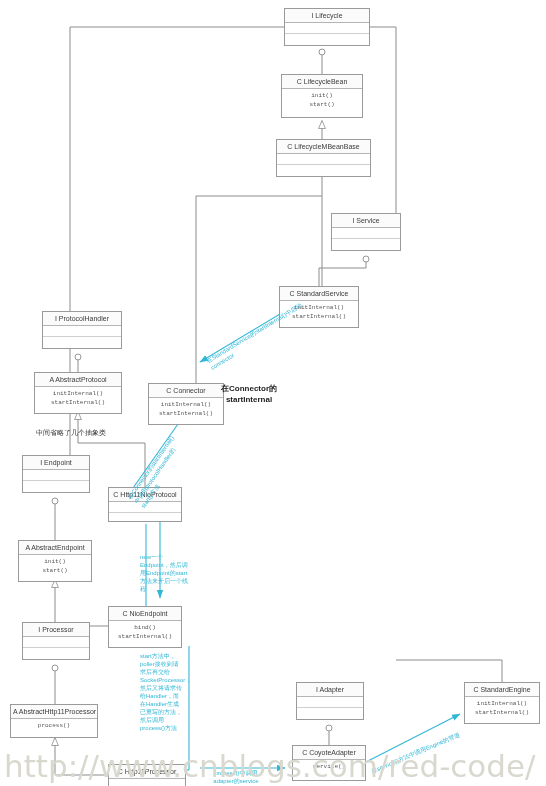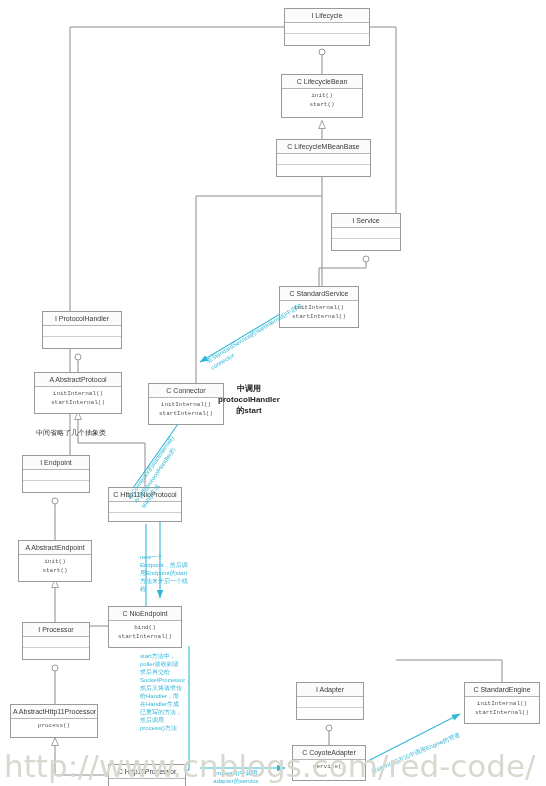--- a/index.html
+++ b/index.html
@@ -300,21 +300,21 @@
   </div>
 
   <div class="uml-box" style="left:464px; top:682px; width:76px; height:42px;">
     <div class="uml-title">C StandardEngine</div>
     <div class="uml-ops">
       <span class="op">initInternal()</span>
       <span class="op">startInternal()</span>
     </div>
   </div>
 
-  <div class="note-dark" style="left:216px; top:383px; width:66px;">中调用protocolHandler的start</div>
+  <div class="note-dark" style="left:216px; top:383px; width:66px;">在Connector的startInternal</div>
 
   <div class="note-plain" style="left:36px; top:428px;">中间省略了几个抽象类</div>
 
   <div class="note-cyan rot" style="left:205px; top:358px; width:120px; transform: rotate(-31deg);">在StandardService的startInternal()中启动connector</div>
 
   <div class="note-cyan rot" style="left:126px; top:496px; width:80px; white-space:normal; transform: rotate(-55deg); transform-origin: 0 0;">在Connector的startInternal()中调用protocolHandler的start()方法</div>
 
   <div class="note-cyan" style="left:140px; top:553px; width:52px; white-space:normal;">new一个Endpoint，然后调用Endpoint的start方法来开启一个线程</div>
 
   <div class="note-cyan" style="left:140px; top:652px; width:44px; white-space:normal;">start方法中，poller接收到请求后再交给SocketProcessor，然后又将请求传给Handler，而在Handler生成已重写的方法，然后调用process()方法</div>

